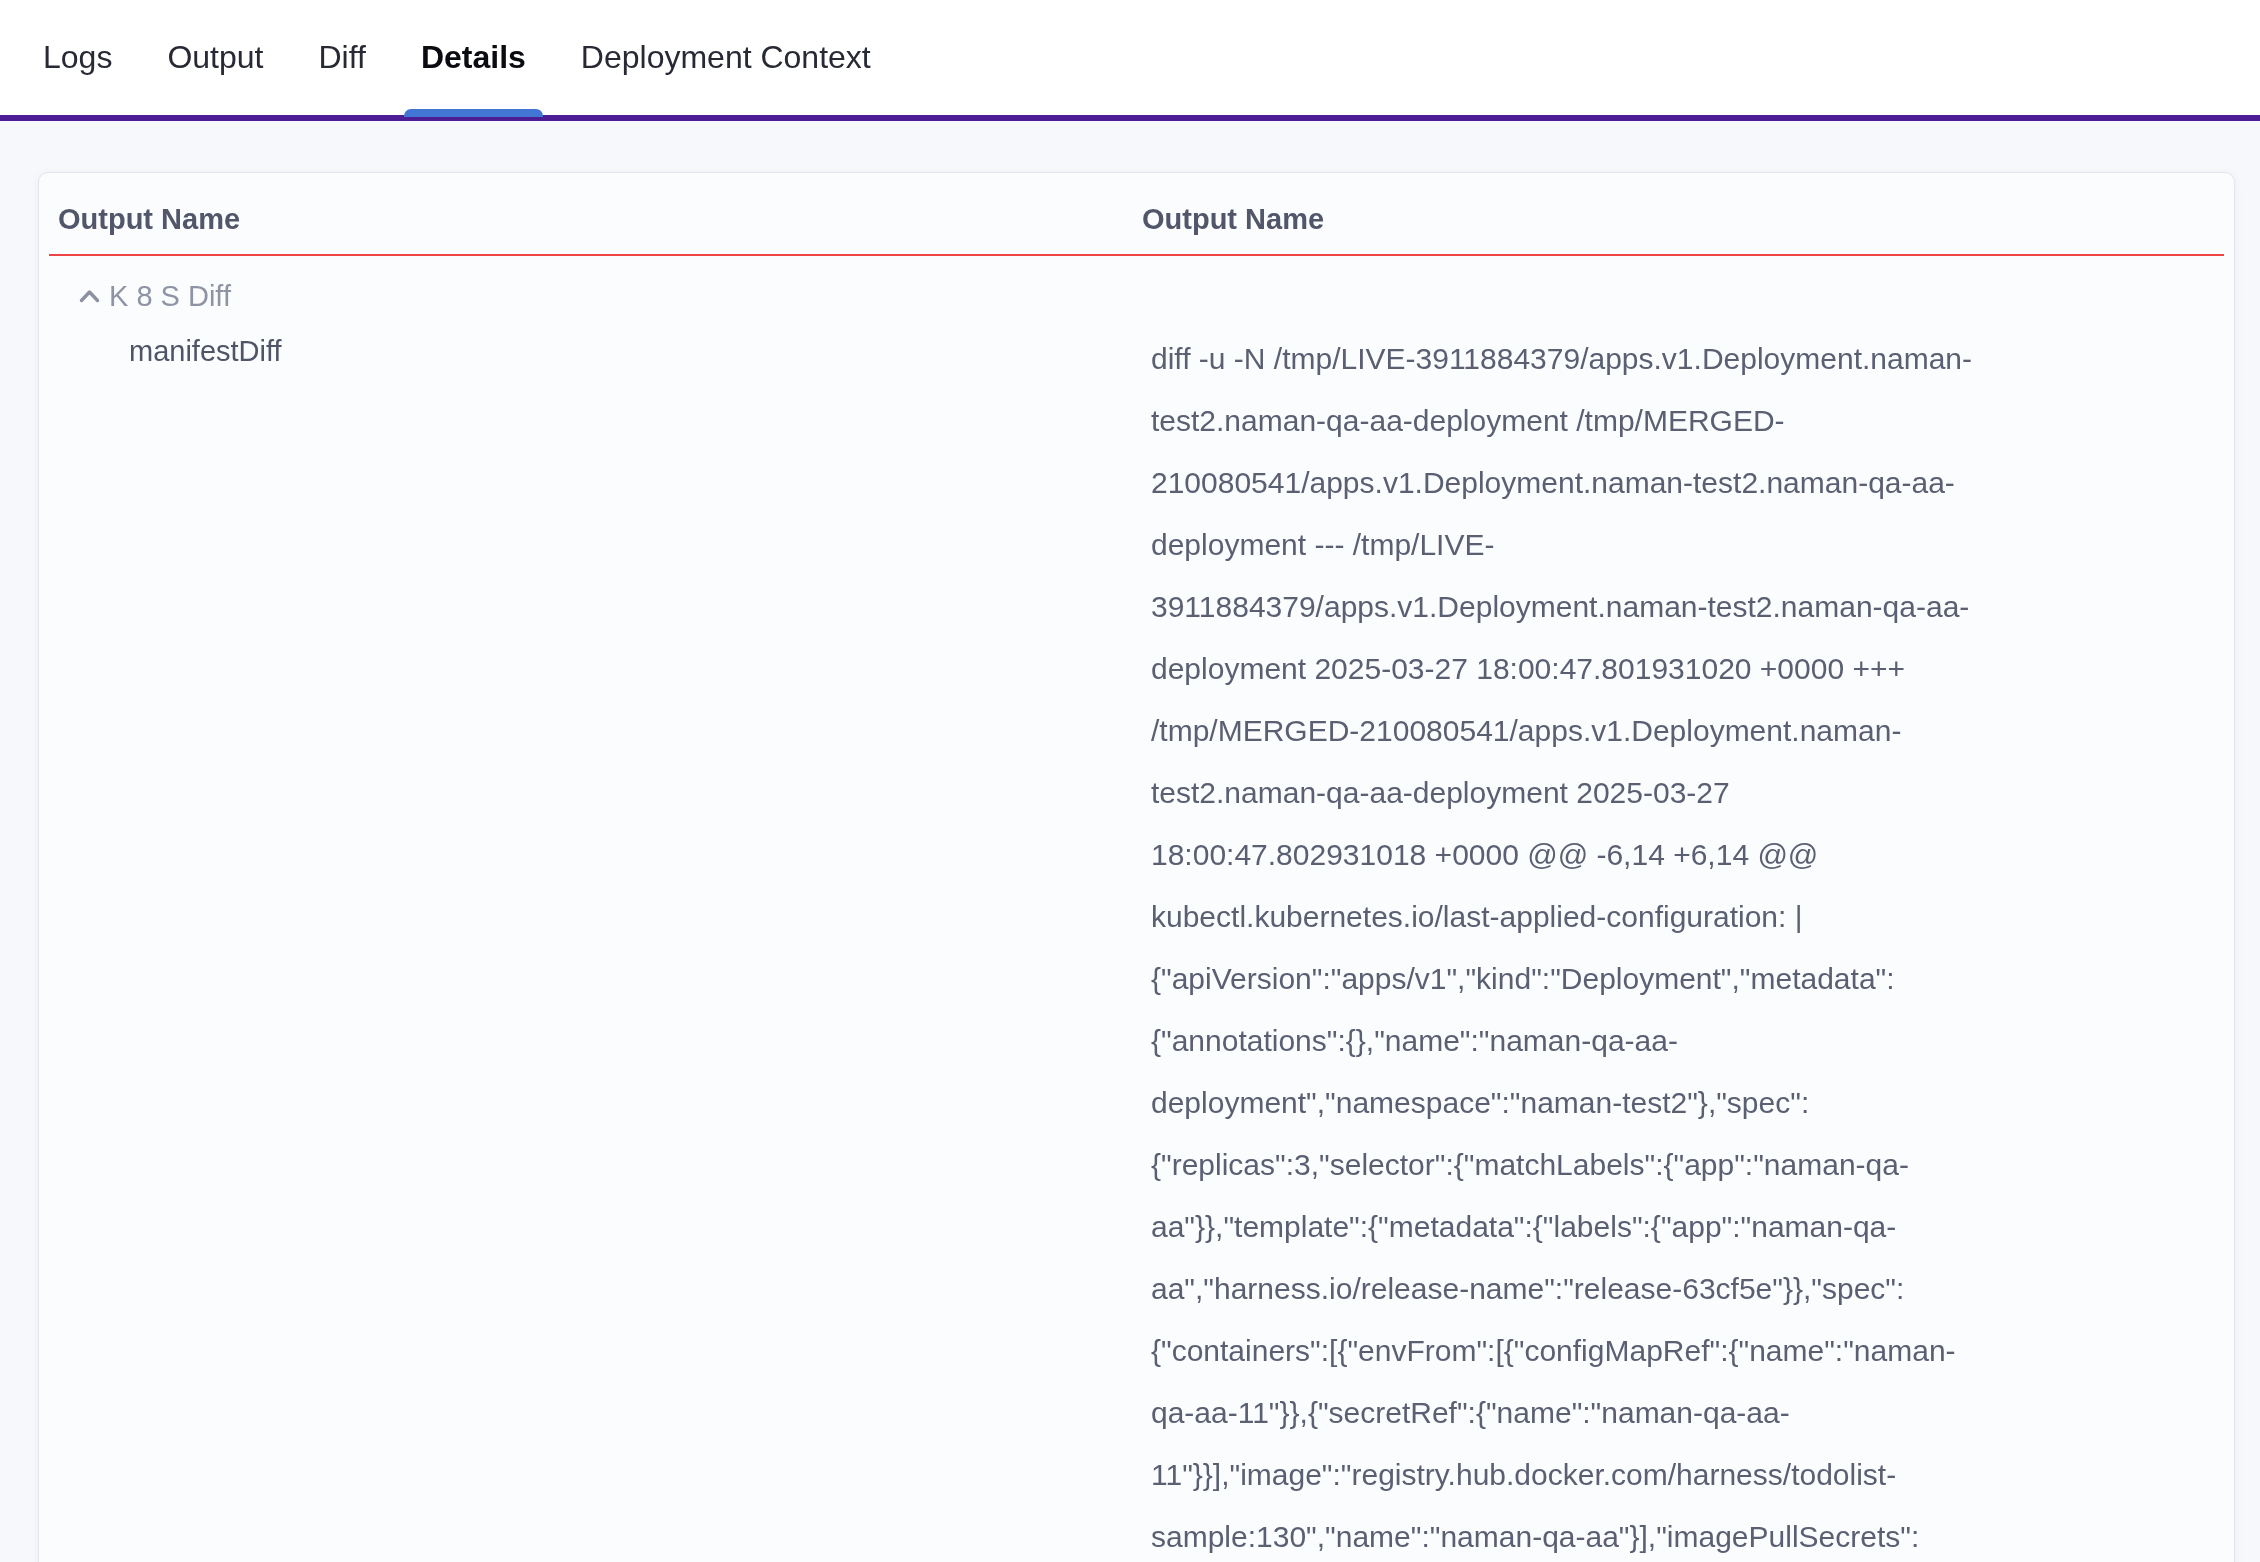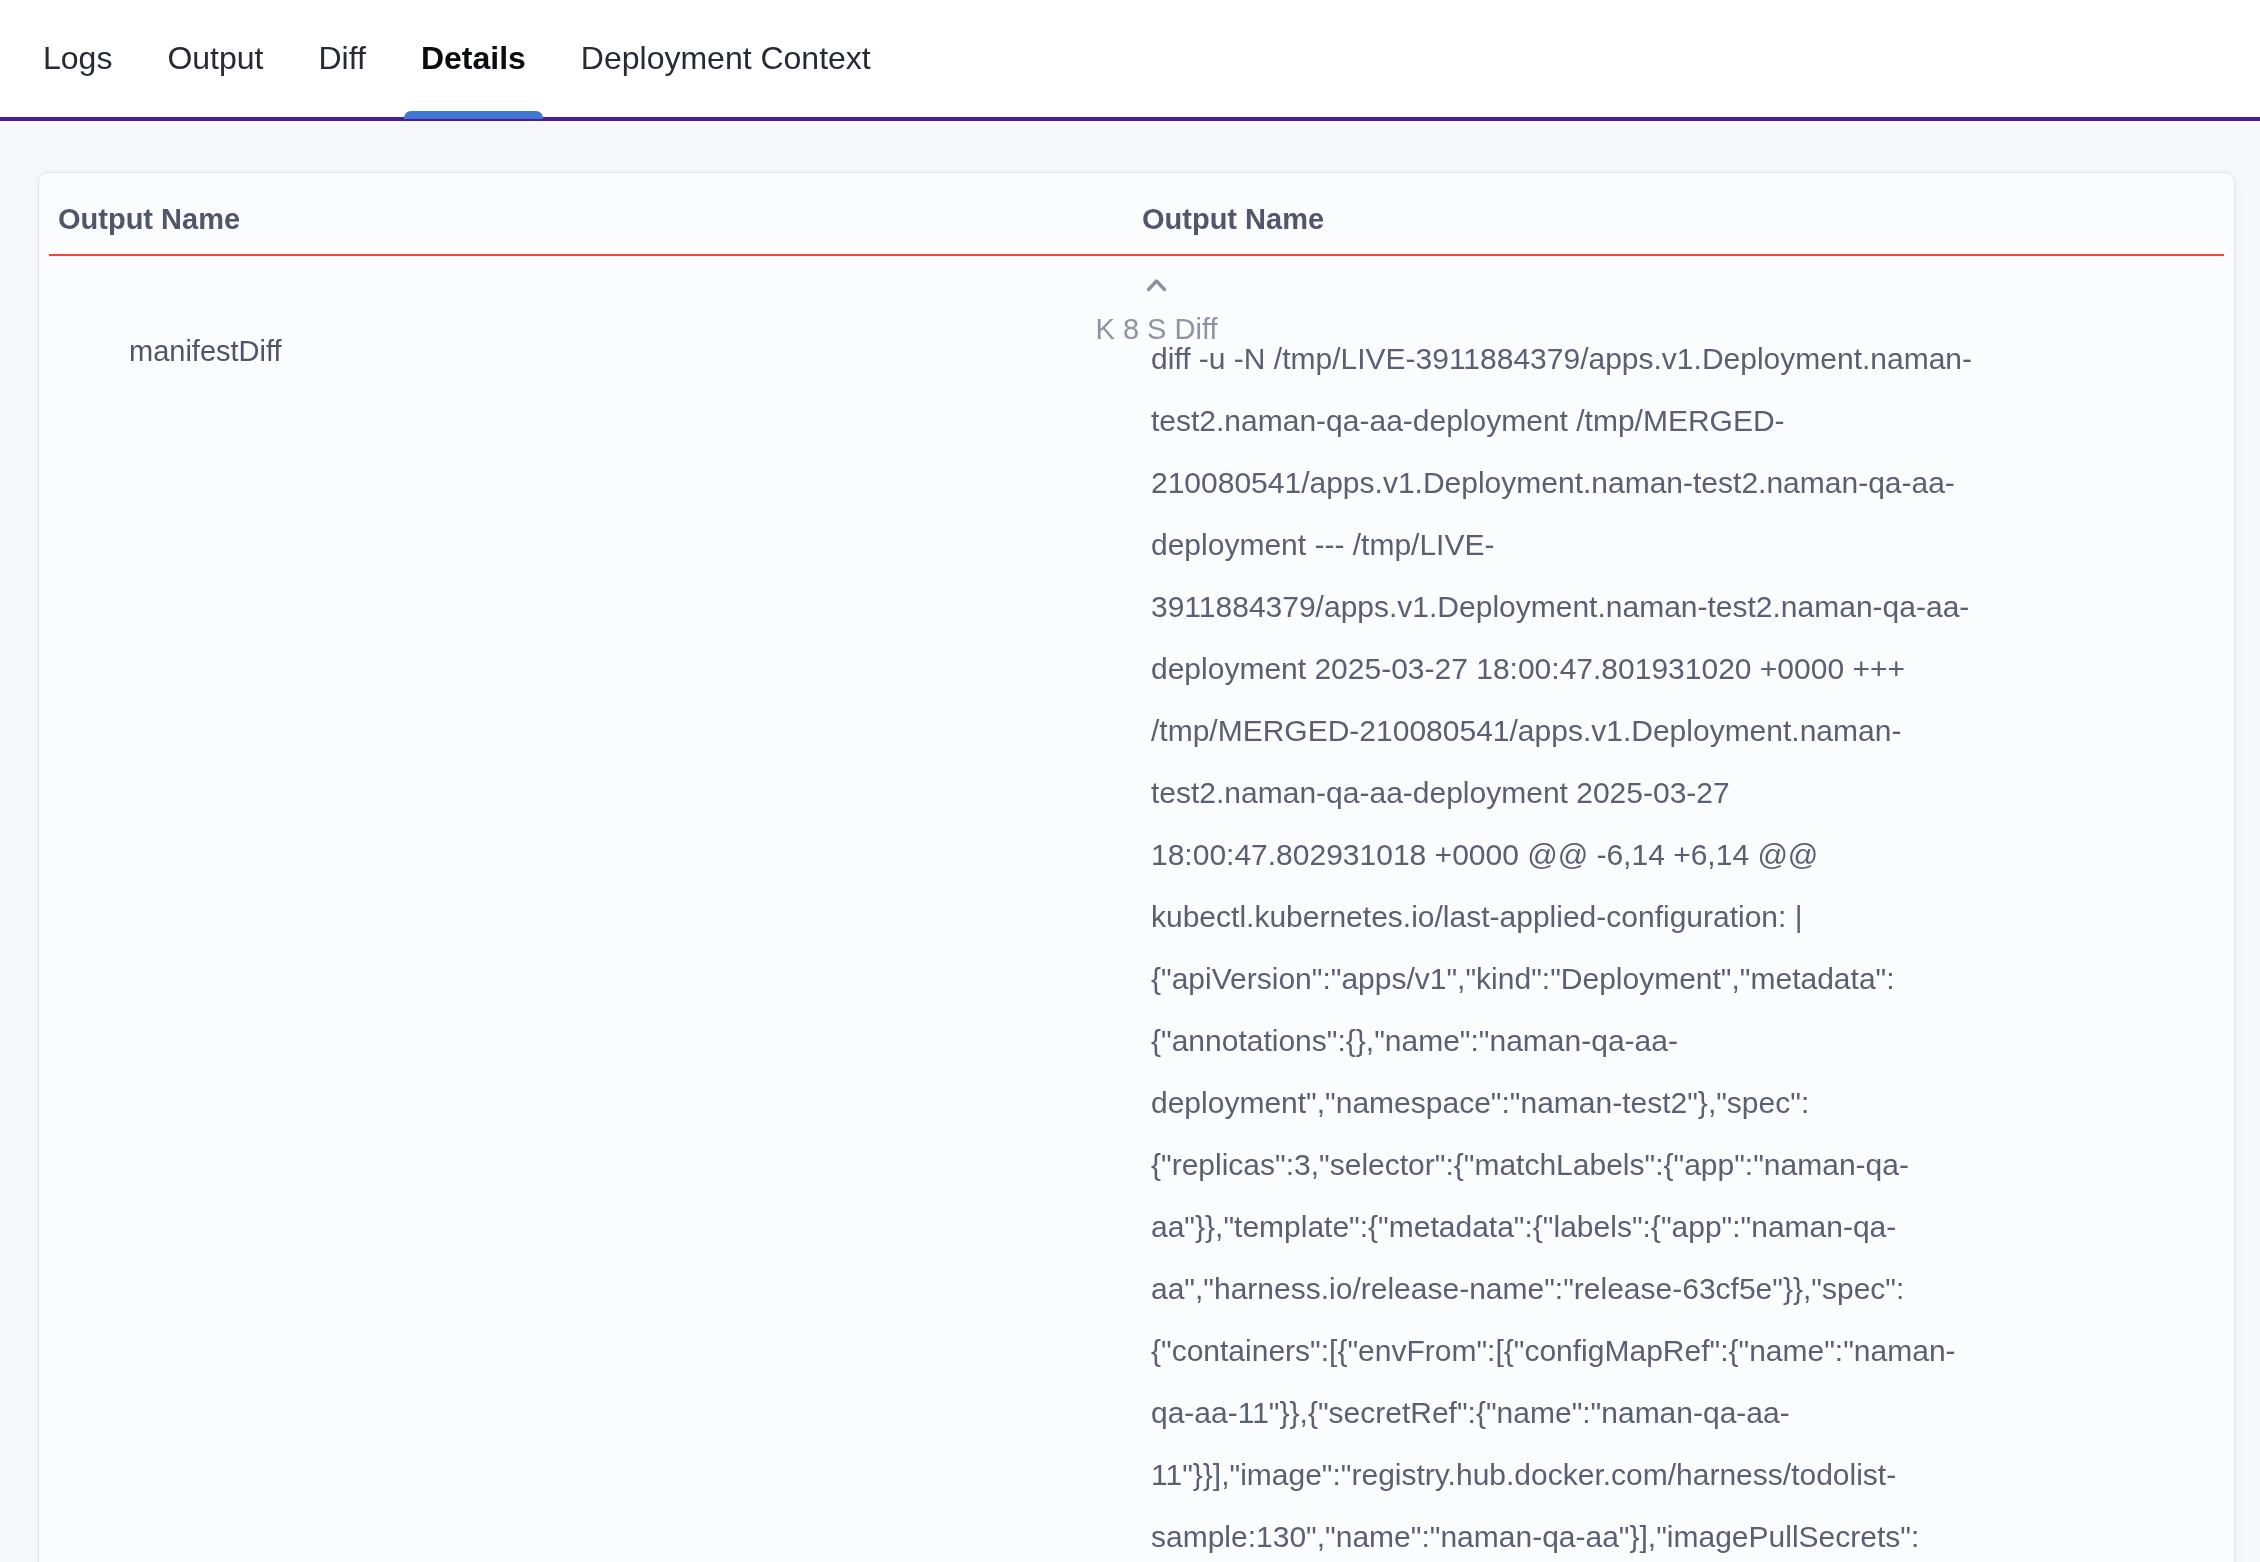--- a/index.html
+++ b/index.html
@@ -1,20 +1,20 @@
 <!DOCTYPE html>
 <html><head>
 <meta charset="utf-8">
 <style>
   * { margin:0; padding:0; box-sizing:border-box; }
   html,body { width:2260px; height:1562px; overflow:hidden; background:#ffffff;
               font-family:"Liberation Sans","DejaVu Sans",sans-serif; }
 
   
-  .tabbar { height:121px; background:#ffffff; border-bottom:4px solid #4c1d95;
+  .tabbar { height:121px; background:#ffffff; border-bottom:6px solid #4c1d95;
             display:flex; align-items:center; padding-left:43px; gap:55px; }
   .tab { position:relative; height:100%; display:flex; align-items:center;
          font-size:32px; color:#272935; cursor:pointer; white-space:nowrap; }
   .tab.active { font-weight:700; color:#0b0c12; }
   .tab.active::after { content:""; position:absolute; left:-17px; right:-17px; bottom:-2px;
                        height:8px; background:#4176d5; border-radius:7px 7px 0 0; }
 
   
   .page { background:#f7f8fb; height:1441px; padding:51px 0 0 38px; }
   .card { width:2197px; height:1700px; background:#fbfcfe;
@@ -22,21 +22,21 @@
           box-shadow:0 2px 8px rgba(97,98,115,0.07); }
 
   
   .thead { margin:0 10px; padding:32px 9px 20px 9px;
            border-bottom:2px solid #ef4444;
            display:grid; grid-template-columns:1084px 1fr; }
   .th { font-size:29px; font-weight:700; color:#51566a; line-height:29px; }
 
   
   .group-row { margin-top:22px; padding-left:40px; height:36px;
-               display:flex; align-items:center; gap:21px; cursor:pointer;flex-direction:column; }
+               display:flex; align-items:center; gap:9px; cursor:pointer; }
   .chevron { width:21px; height:14px; display:inline-flex; }
   .group-label { font-size:29px; color:#8f94a5; }
 
   
   .data-row { display:grid; grid-template-columns:1103px 1fr; margin-top:14px; }
   .name-cell { padding:6px 0 0 90px; font-size:29px; line-height:34px; color:#4f5466; }
   .value-cell { padding-left:9px; width:920px;
                 font-size:30px; line-height:62px; color:#5a5f72;
                 white-space:pre-wrap; overflow-wrap:break-word; }
 </style>

